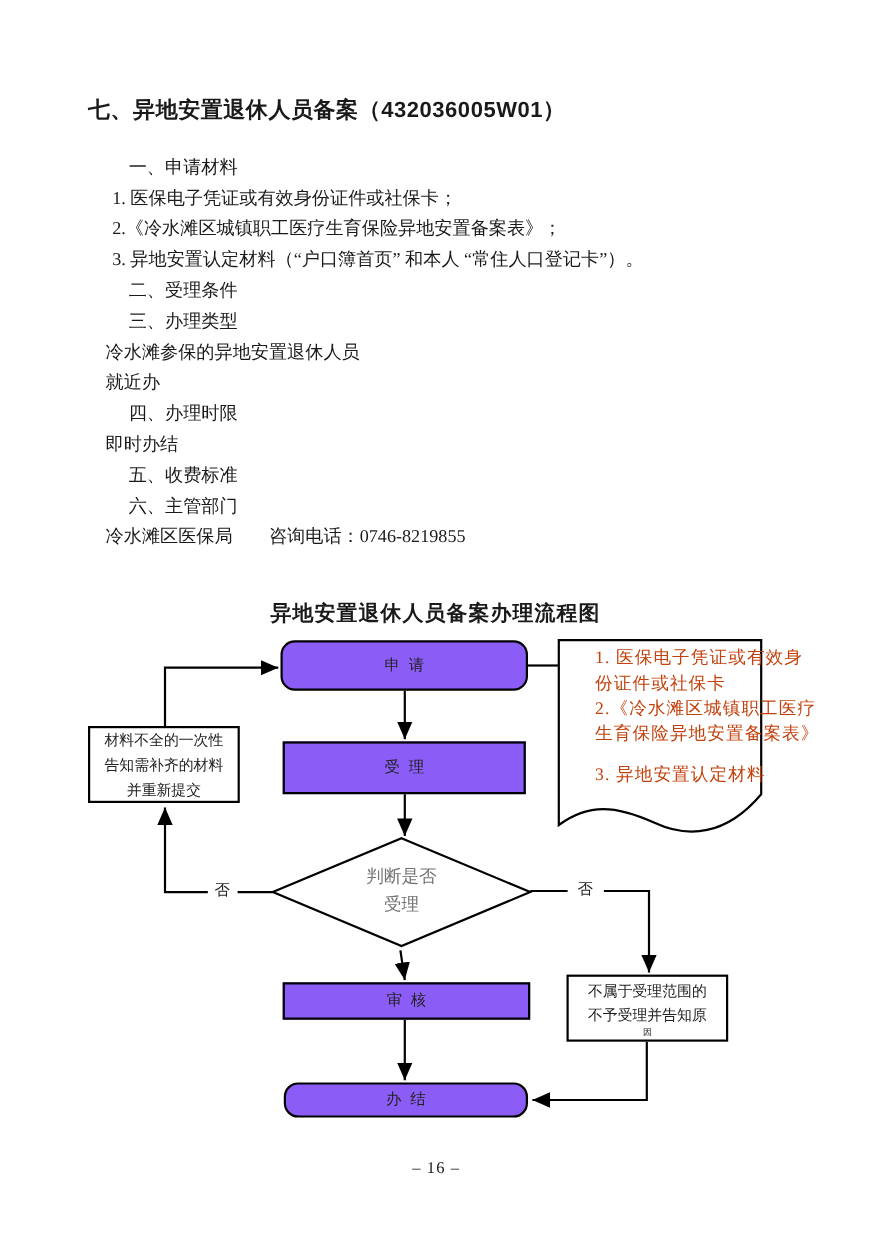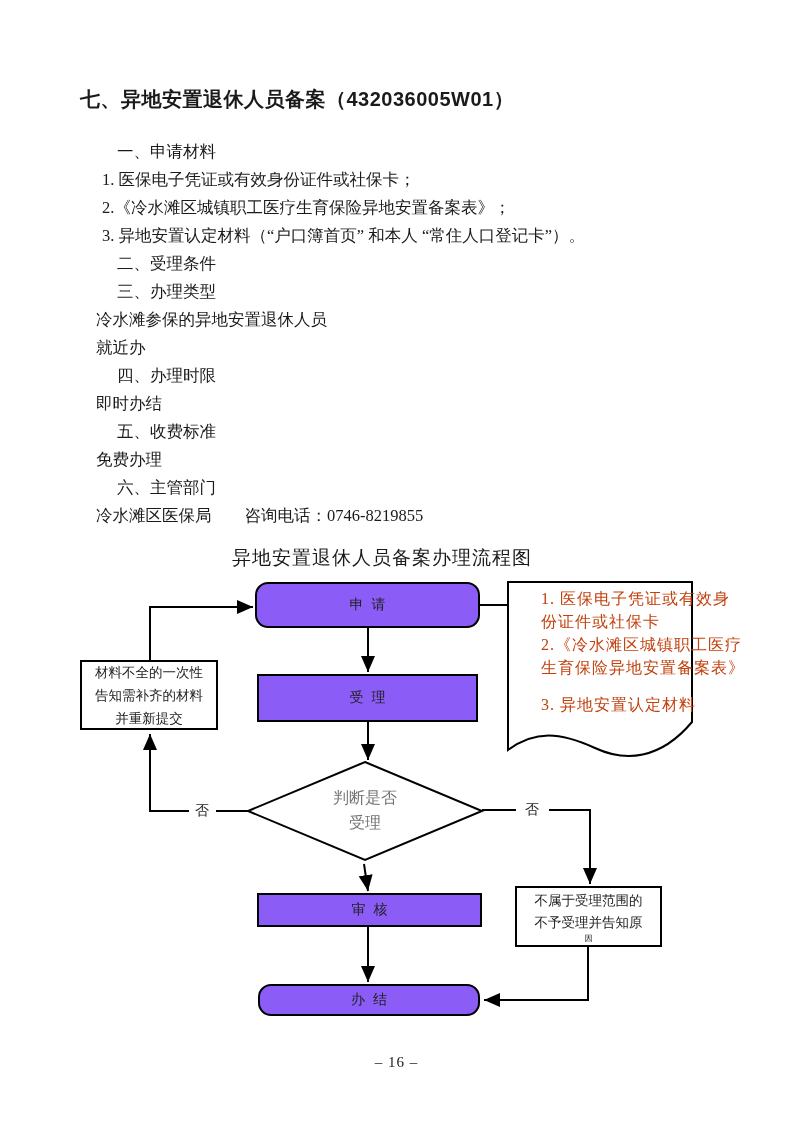--- a/index.html
+++ b/index.html
@@ -16,22 +16,22 @@
     position:absolute;left:80px;top:86px;width:650px;
     font-family:"Liberation Sans", sans-serif;
     font-size:20px;font-weight:bold;letter-spacing:0.5px;
     white-space:nowrap;
   }
   .body-lines{position:absolute;left:96px;top:138px;width:640px;}
   .bline{height:28px;line-height:28px;font-size:16.5px;white-space:nowrap;}
   .bline.heading{padding-left:21px;}
   .bline.item{padding-left:6px;}
   .fc-title{
-    position:absolute;left:2px;top:545px;width:760px;
-    text-align:center;font-weight:normal;font-size:19px;
+    position:absolute;left:16px;top:545px;width:760px;
+    text-align:center;font-weight:bold;font-size:19px;
     font-family:"Liberation Serif", serif;letter-spacing:1px;
   }
   svg.overlay{position:absolute;left:0;top:0;width:793px;height:1122px;}
   .node{
     position:absolute;box-sizing:border-box;border:2px solid #000;background:#8b5cf6;
     display:flex;align-items:center;justify-content:center;
     font-size:14px;color:#222;
   }
   .node.rounded{border-radius:13px;}
   .node .lbl{letter-spacing:8px;text-indent:8px;}
@@ -74,21 +74,20 @@
     <div class="bline item">1. 医保电子凭证或有效身份证件或社保卡；</div>
     <div class="bline item">2.《冷水滩区城镇职工医疗生育保险异地安置备案表》；</div>
     <div class="bline item">3. 异地安置认定材料（“户口簿首页” 和本人 “常住人口登记卡”）。</div>
     <div class="bline heading">二、受理条件</div>
     <div class="bline heading">三、办理类型</div>
     <div class="bline plain">冷水滩参保的异地安置退休人员</div>
     <div class="bline plain">就近办</div>
     <div class="bline heading">四、办理时限</div>
     <div class="bline plain">即时办结</div>
     <div class="bline heading">五、收费标准</div>
-    <div class="bline plain">免费办理</div>
     <div class="bline heading">六、主管部门</div>
     <div class="bline plain">冷水滩区医保局　　咨询电话：0746-8219855</div>
   </div>
 
   <div class="fc-title">异地安置退休人员备案办理流程图</div>
 
   <svg class="overlay" viewBox="0 0 793 1122" xmlns="http://www.w3.org/2000/svg">
     <defs>
       <marker id="arr" markerWidth="10" markerHeight="9" refX="8" refY="3.5" orient="auto">
         <path d="M0,0 L8,3.5 L0,7 Z" fill="#000"></path>

